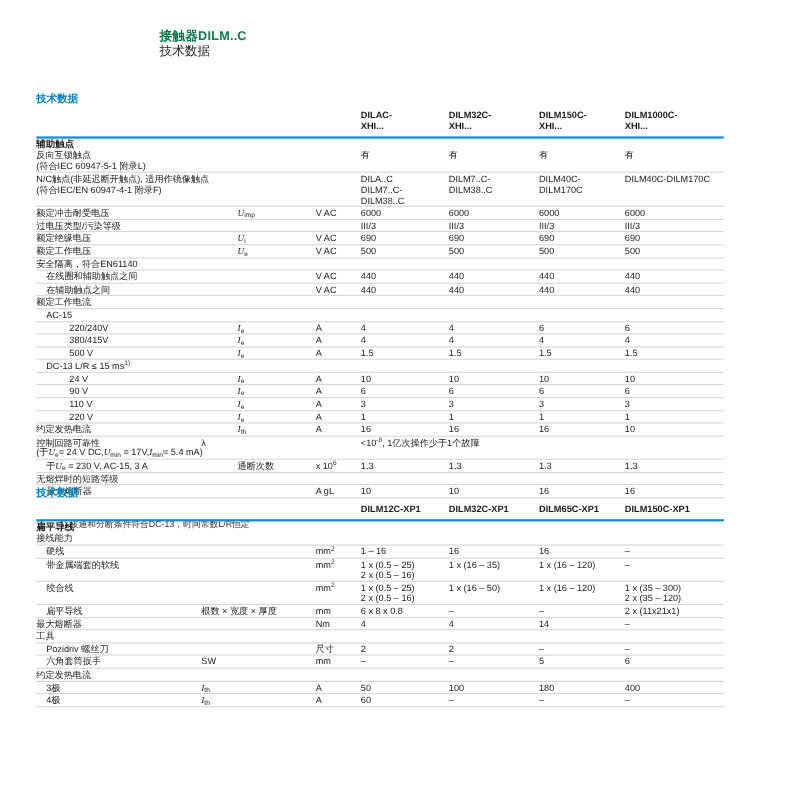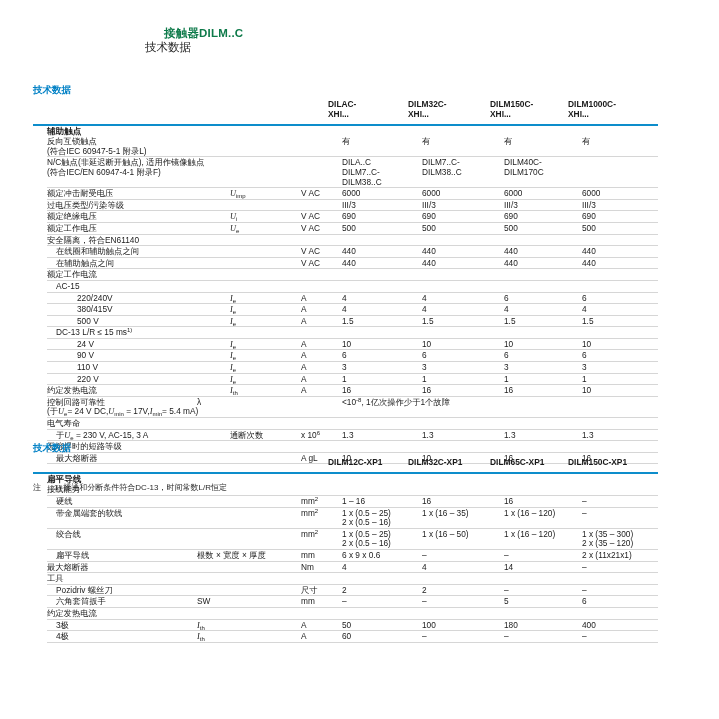--- a/index.html
+++ b/index.html
@@ -1,30 +1,30 @@
 <!DOCTYPE html>
 <html><head>
 <meta charset="utf-8">
 <style>
   * { margin:0; padding:0; box-sizing:border-box; }
   html,body { width:719px; height:719px; background:#ffffff; overflow:hidden;
               font-family:"Liberation Sans","DejaVu Sans",sans-serif; color:#1a1a1a; }
   .page { position:relative; width:719px; height:719px; background:#fff; }
 
   .doc-header { position:absolute; left:145px; top:26px; line-height:14px; }
-  .doc-title { font-size:11.5px; font-weight:bold; color:#0e7a4a; letter-spacing:.2px;margin-left:19px; }
+  .doc-title { font-size:11.5px; font-weight:bold; color:#0e7a4a; letter-spacing:.2px; }
   .doc-subtitle { font-size:11.5px; color:#222; }
 
   .tbl { position:absolute; left:33px; width:625px; }
   .t-heading { font-size:9.5px; font-weight:bold; color:#0080c5; margin-bottom:3px; }
   .grid { display:grid; grid-template-columns:150px 104px 41px 80px 82px 78px 90px; }
   .t-cols { margin-top:1px; font-weight:bold; font-size:8.4px; line-height:9.8px; }
   .t-cols .cell { white-space:pre-line; padding-bottom:4px; }
   .t-body { border-top:2.5px solid #0d8dcb; }
-  .row { border-bottom:1px solid #d6d6d6;margin-left:14px; }
+  .row { border-bottom:1px solid #d6d6d6; }
   .row.nob { border-bottom:none; }
   .row .cell { font-size:8.3px; line-height:9.6px; white-space:nowrap; overflow:visible; padding-top:1px; }
   .row.b .cell { font-weight:bold; font-size:8.6px; }
   .cell.lbl.i1 { padding-left:9px; }
   .cell.lbl.i2 { padding-left:30px; }
   .t1 .cell.sym { padding-left:33px; }
   .cell.sym i, .cell.lbl i, .cell.val i { font-style:italic; font-family:"Liberation Serif","DejaVu Serif",serif; }
   sub { font-size:6px; vertical-align:-1.5px; line-height:0; }
   sup { font-size:6px; vertical-align:3px; line-height:0; }
   .cell.span4 { grid-column:4 / 8; }
@@ -70,20 +70,21 @@
             <div class="cell val">有</div>
             <div class="cell val">有</div>
           </div>
           <div class="grid row">
             <div class="cell lbl">N/C触点(非延迟断开触点), 适用作镜像触点<br>(符合IEC/EN 60947-4-1 附录F)</div>
             <div class="cell sym"></div>
             <div class="cell unit"></div>
             <div class="cell val">DILA..C<br>DILM7..C-<br>DILM38..C</div>
             <div class="cell val">DILM7..C-<br>DILM38..C</div>
             <div class="cell val">DILM40C-<br>DILM170C</div>
+            <div class="cell val">DILM40C-DILM170C</div>
           </div>
           <div class="grid row">
             <div class="cell lbl">额定冲击耐受电压</div>
             <div class="cell sym"><i>U</i><sub>imp</sub></div>
             <div class="cell unit">V AC</div>
             <div class="cell val">6000</div>
             <div class="cell val">6000</div>
             <div class="cell val">6000</div>
             <div class="cell val">6000</div>
           </div>
@@ -237,29 +238,20 @@
             <div class="cell unit">A</div>
             <div class="cell val">16</div>
             <div class="cell val">16</div>
             <div class="cell val">16</div>
             <div class="cell val">10</div>
           </div>
           <div class="grid row">
             <div class="cell lbl">控制回路可靠性<br>(于<i>U</i><sub>e</sub>= 24 V DC,<i>U</i><sub>min</sub> = 17V,<i>I</i><sub>min</sub>= 5.4 mA)</div>
             <div class="cell unit">λ</div>
             <div class="cell val span4">&lt;10<sup>-8</sup>, 1亿次操作少于1个故障</div>
-          </div>
-          <div class="grid row">
-            <div class="cell lbl">电气寿命</div>
-            <div class="cell sym"></div>
-            <div class="cell unit"></div>
-            <div class="cell val"></div>
-            <div class="cell val"></div>
-            <div class="cell val"></div>
-            <div class="cell val"></div>
           </div>
           <div class="grid row">
             <div class="cell lbl i1">于<i>U</i><sub>e</sub> = 230 V, AC-15, 3 A</div>
             <div class="cell sym">通断次数</div>
             <div class="cell unit">x 10<sup>6</sup></div>
             <div class="cell val">1.3</div>
             <div class="cell val">1.3</div>
             <div class="cell val">1.3</div>
             <div class="cell val">1.3</div>
           </div>
@@ -338,21 +330,21 @@
             <div class="cell unit">mm<sup>2</sup></div>
             <div class="cell val">1 x (0.5 – 25)<br>2 x (0.5 – 16)</div>
             <div class="cell val">1 x (16 – 50)</div>
             <div class="cell val">1 x (16 – 120)</div>
             <div class="cell val">1 x (35 – 300)<br>2 x (35 – 120)</div>
           </div>
           <div class="grid row">
             <div class="cell lbl i1">扁平导线</div>
             <div class="cell sym">根数 × 宽度 × 厚度</div>
             <div class="cell unit">mm</div>
-            <div class="cell val">6 x 9 x 0.6</div>
+            <div class="cell val">6 x 8 x 0.8</div>
             <div class="cell val">–</div>
             <div class="cell val">–</div>
             <div class="cell val">2 x (11x21x1)</div>
           </div>
           <div class="grid row">
             <div class="cell lbl">最大熔断器</div>
             <div class="cell sym"></div>
             <div class="cell unit">Nm</div>
             <div class="cell val">4</div>
             <div class="cell val">4</div>

